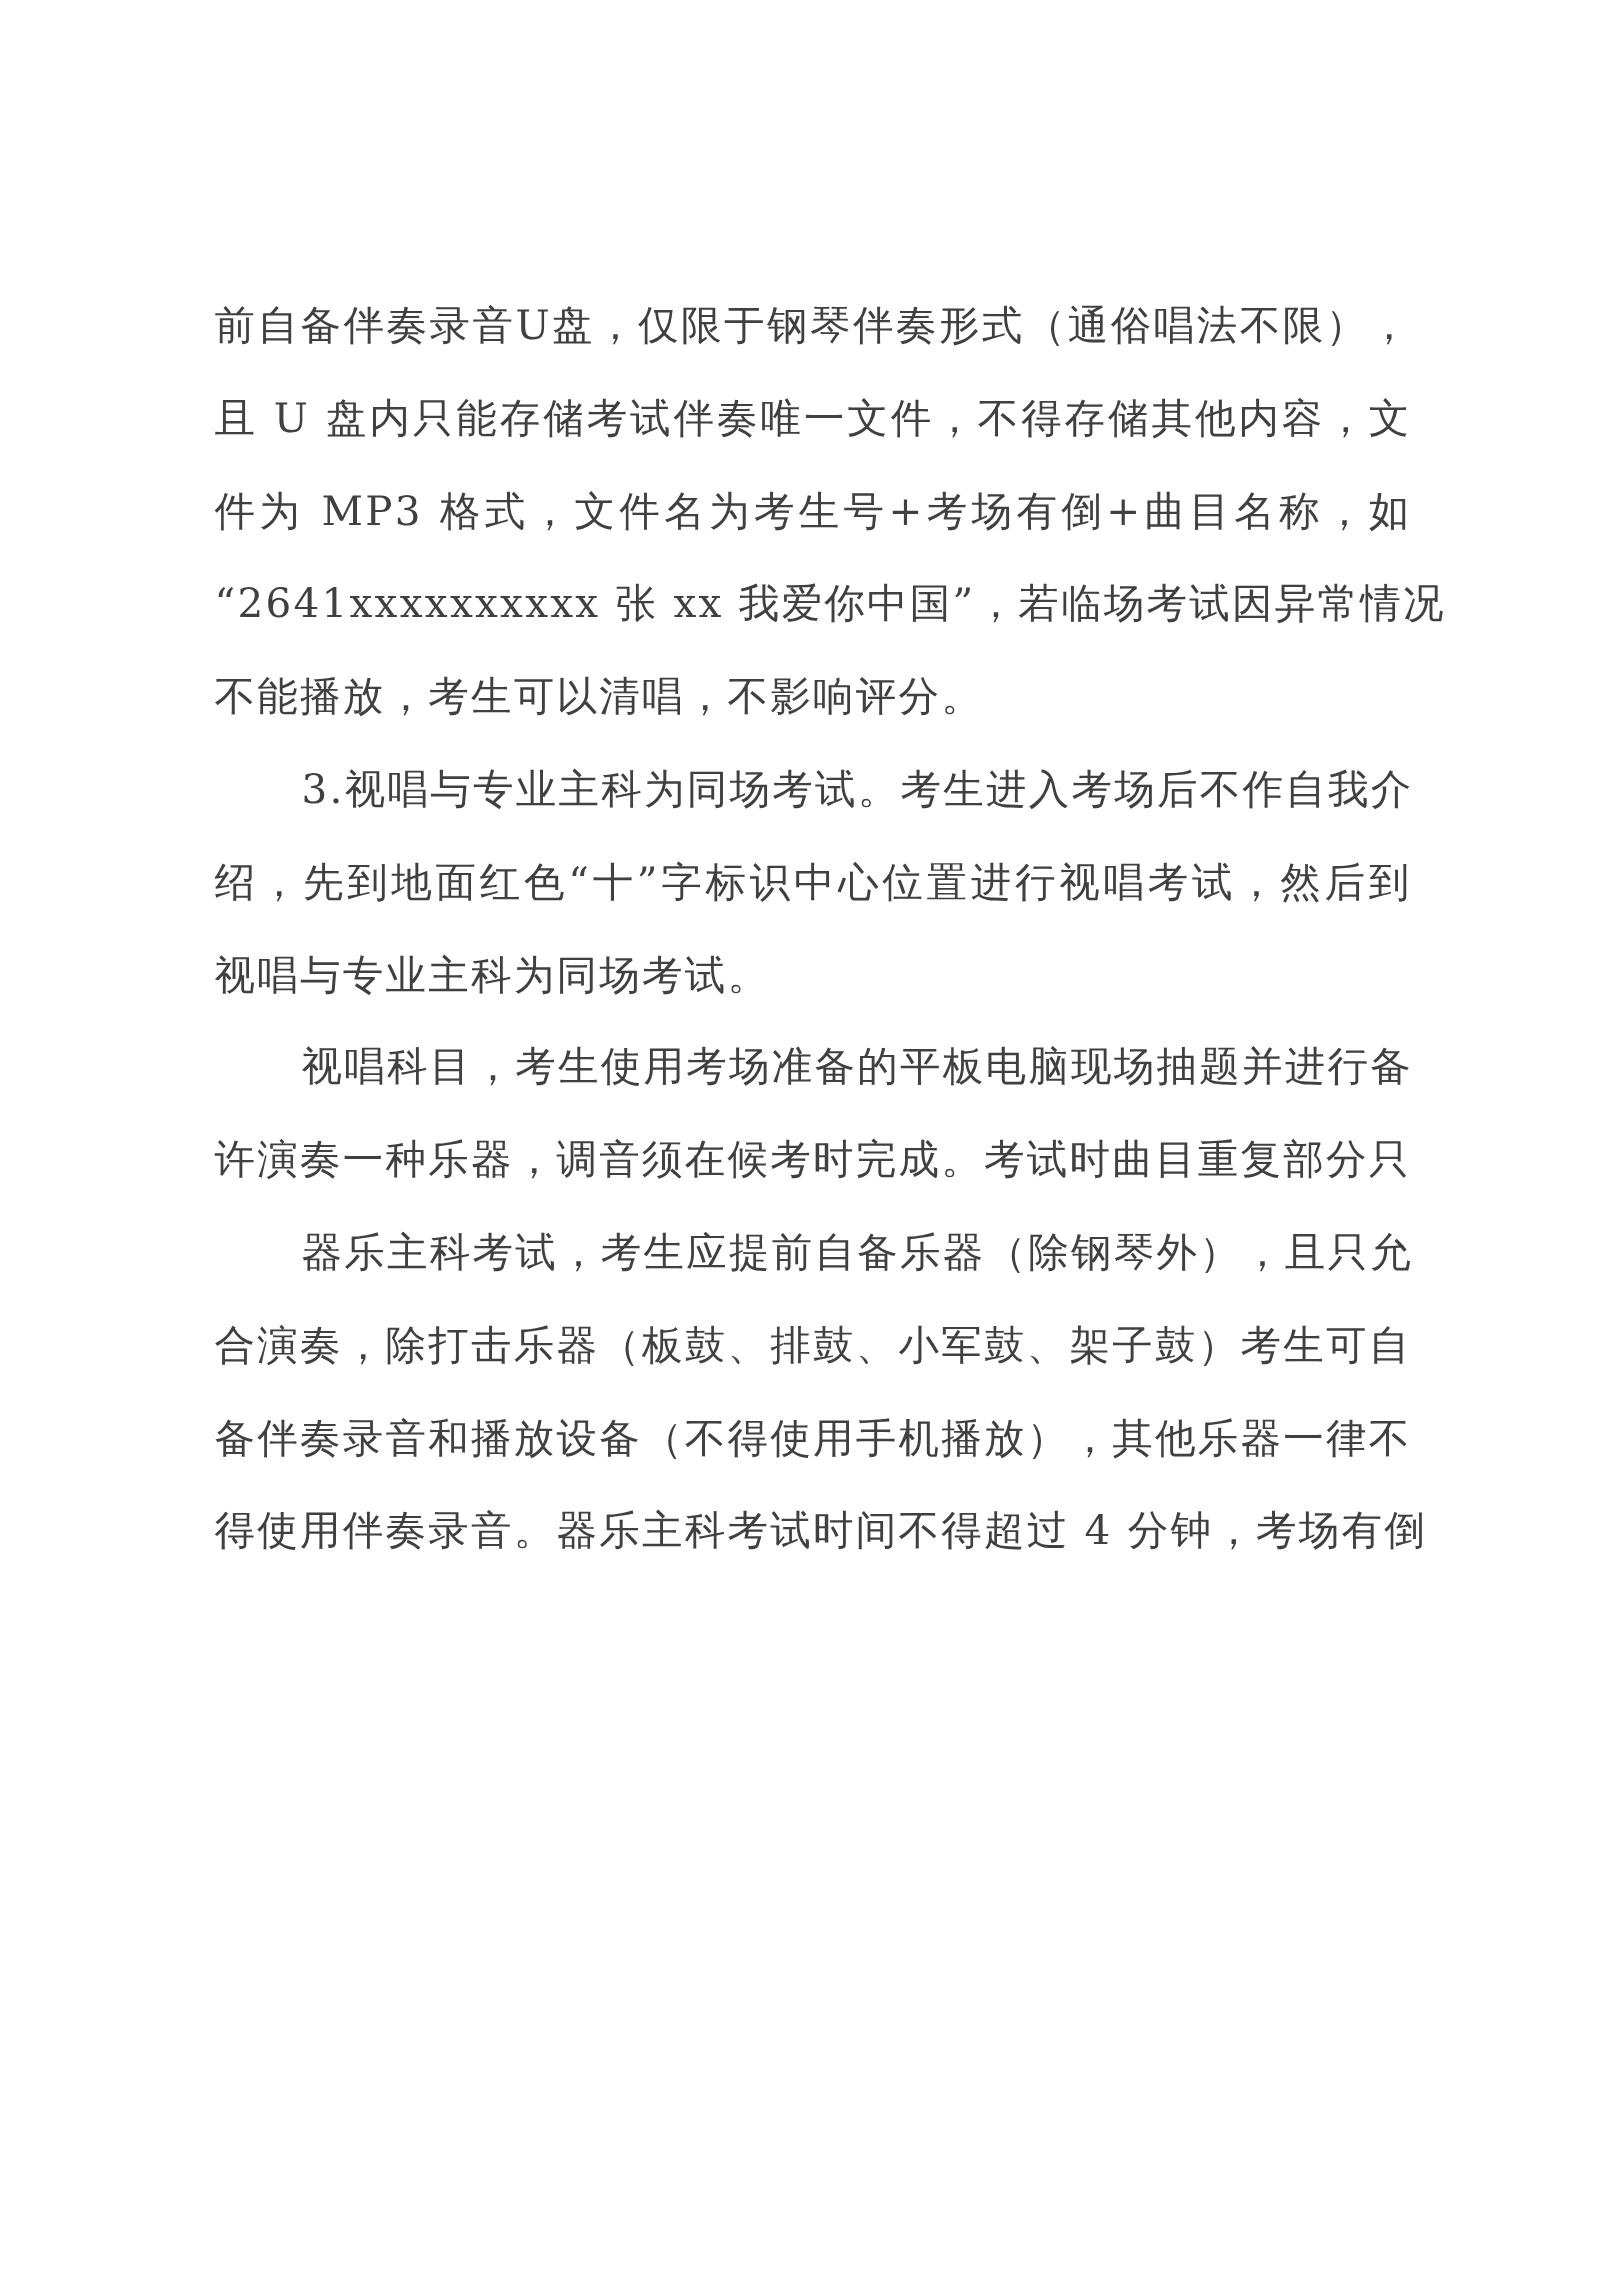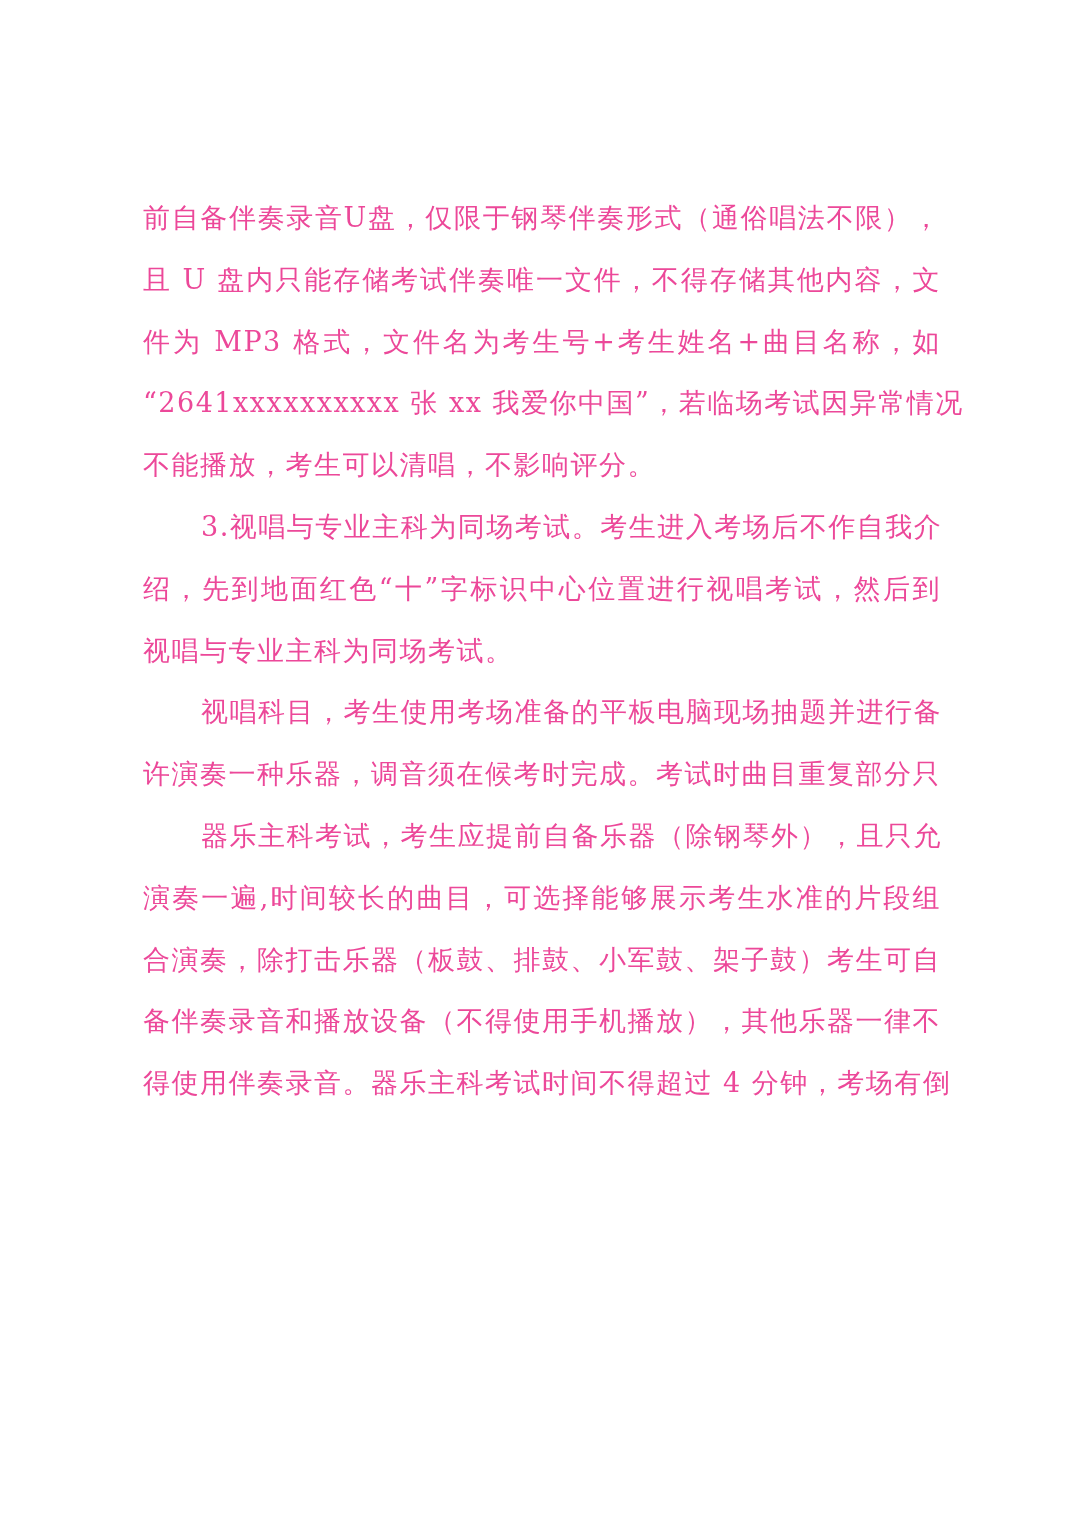--- a/index.html
+++ b/index.html
@@ -19,21 +19,21 @@
     top: 0;
     width: 1080px;
     height: 1527px;
     background: #ffffff;
   }
   .text-body {
     position: absolute;
     left: 143px;
     top: 187px;
     width: 798px;
-    color: #ec4899;
+    color: #404040;
     font-family: "DejaVu Serif", "Liberation Serif", serif;
     font-size: 27px;
     line-height: 61.8px;
     letter-spacing: 1.5px;
   }
   .line {
     display: block;
     white-space: nowrap;
     height: 61.8px;
     text-align: justify;
@@ -49,39 +49,38 @@
 </style>
 </head>
 <body>
 
 <div class="page">
   <div class="text-body">
 
     <div>
       <span class="line">前自备伴奏录音U盘，仅限于钢琴伴奏形式（通俗唱法不限），</span>
       <span class="line">且 U 盘内只能存储考试伴奏唯一文件，不得存储其他内容，文</span>
-      <span class="line">件为 MP3 格式，文件名为考生号+考生姓名+曲目名称，如</span>
+      <span class="line">件为 MP3 格式，文件名为考生号+考场有倒+曲目名称，如</span>
       <span class="line">“2641xxxxxxxxxx 张 xx 我爱你中国”，若临场考试因异常情况</span>
       <span class="line last">不能播放，考生可以清唱，不影响评分。</span>
     </div>
 
     <div>
       <span class="line indent">3.视唱与专业主科为同场考试。考生进入考场后不作自我介</span>
       <span class="line">绍，先到地面红色“十”字标识中心位置进行视唱考试，然后到</span>
       <span class="line last">视唱与专业主科为同场考试。</span>
     </div>
 
     <div>
       <span class="line indent">视唱科目，考生使用考场准备的平板电脑现场抽题并进行备</span>
     </div>
 
 
     <div>
       <span class="line">许演奏一种乐器，调音须在候考时完成。考试时曲目重复部分只</span>
       <span class="line indent">器乐主科考试，考生应提前自备乐器（除钢琴外），且只允</span>
-      <span class="line">演奏一遍,时间较长的曲目，可选择能够展示考生水准的片段组</span>
       <span class="line">合演奏，除打击乐器（板鼓、排鼓、小军鼓、架子鼓）考生可自</span>
       <span class="line">备伴奏录音和播放设备（不得使用手机播放），其他乐器一律不</span>
       <span class="line">得使用伴奏录音。器乐主科考试时间不得超过 4 分钟，考场有倒</span>
     </div>
 
   </div>
 </div>
 
 </body></html>

